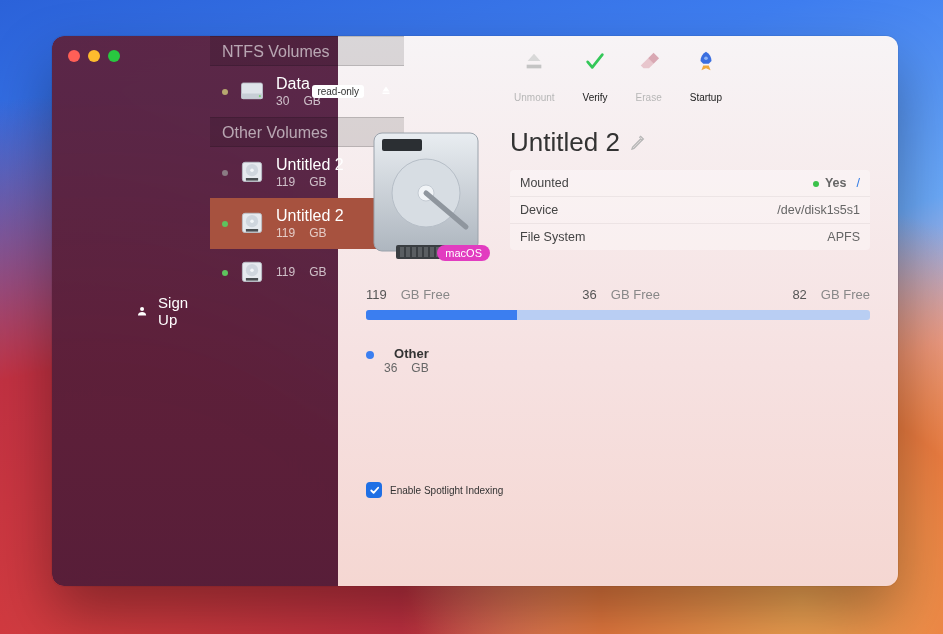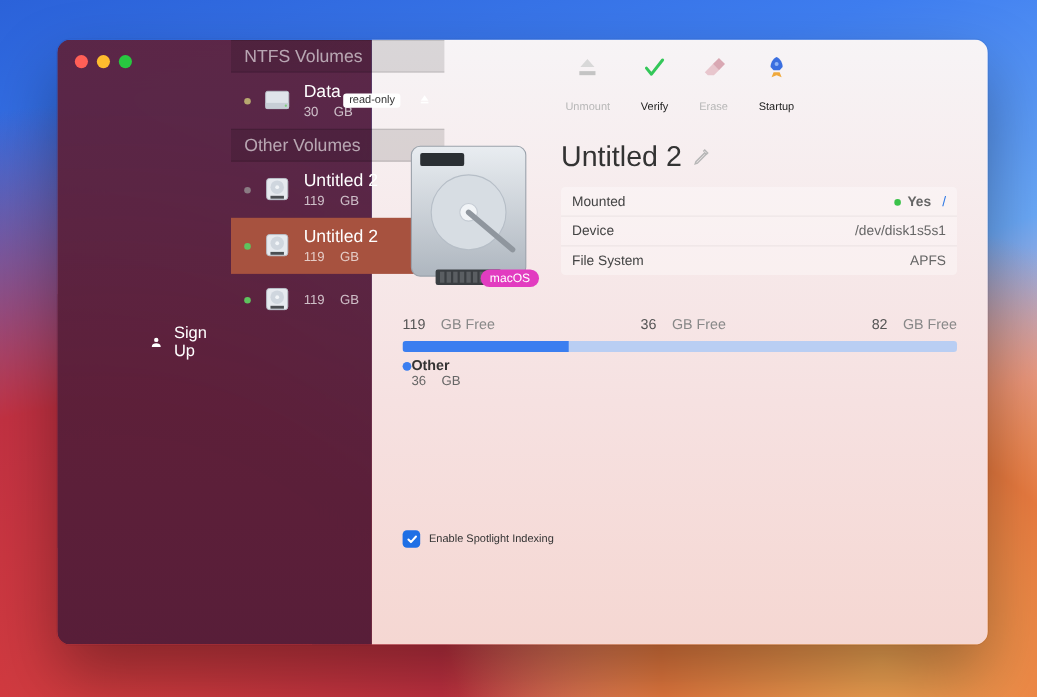--- a/index.html
+++ b/index.html
@@ -65,21 +65,21 @@
   .kv-row .v { color:#666; }
   .kv-row .yes-dot{ width:6px;height:6px;border-radius:50%;background:#3bc24a;display:inline-block;margin-right:6px;}
   .slash { color:#2f7ae5; margin-left:10px;}
 
   .usage { padding:14px 28px 0; }
   .usage-head { display:flex; font-size:13px; color:#555; }
   .usage-head .seg { display:flex; gap:14px; }
   .usage-head .seg.mid{ margin:0 auto; }
   .bar { margin-top:8px; height:10px; background:#b9cef3; border-radius:3px; overflow:hidden; display:flex;}
   .bar .used { background:#3b7ef0; }
-  .legend { display:flex; align-items:flex-start; margin-top:4px; font-size:13px;}
+  .legend { display:flex; gap:10px; align-items:flex-start; margin-top:26px; font-size:13px;text-align:right;}
   .legend .sw{ width:8px;height:8px;border-radius:50%;background:#3b7ef0; margin-top:5px;}
   .legend .lbl{ font-weight:600; color:#333;}
   .legend .sub{ color:#666; font-size:12px; display:flex; gap:14px;}
 
   .spotlight { margin-top:auto; padding:0 28px 88px; display:flex; align-items:center; gap:8px; font-size:10px; color:#333;}
   .cb { width:16px;height:16px;border-radius:4px;background:#1f6fe5; display:flex;align-items:center;justify-content:center;}
   .cb svg{width:11px;height:11px;}
 
   .num { color:#555; } .unit{ color:#888; }
 </style>

